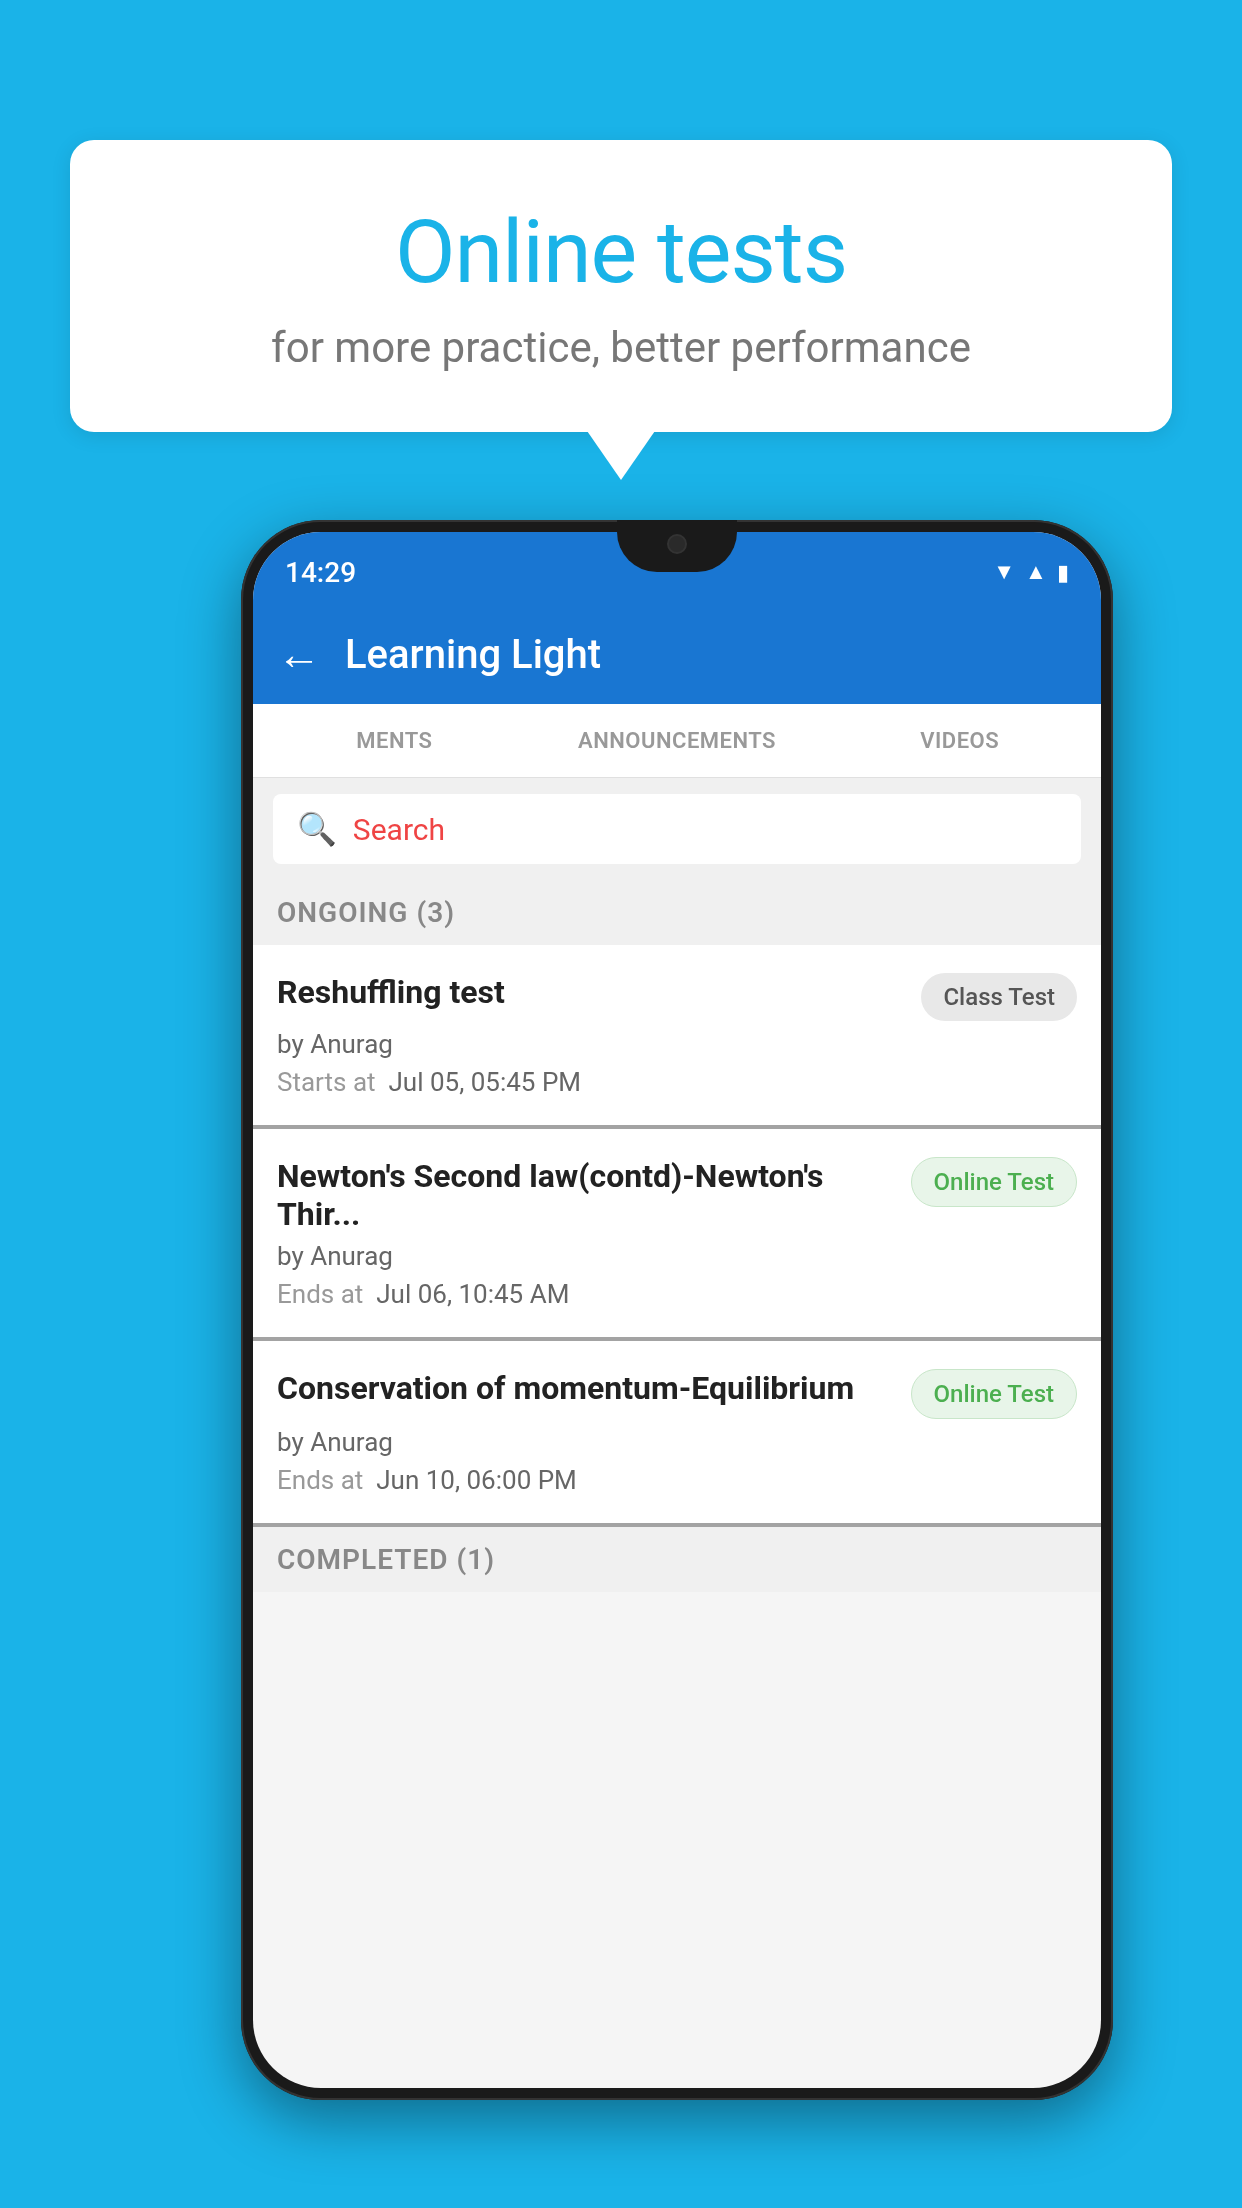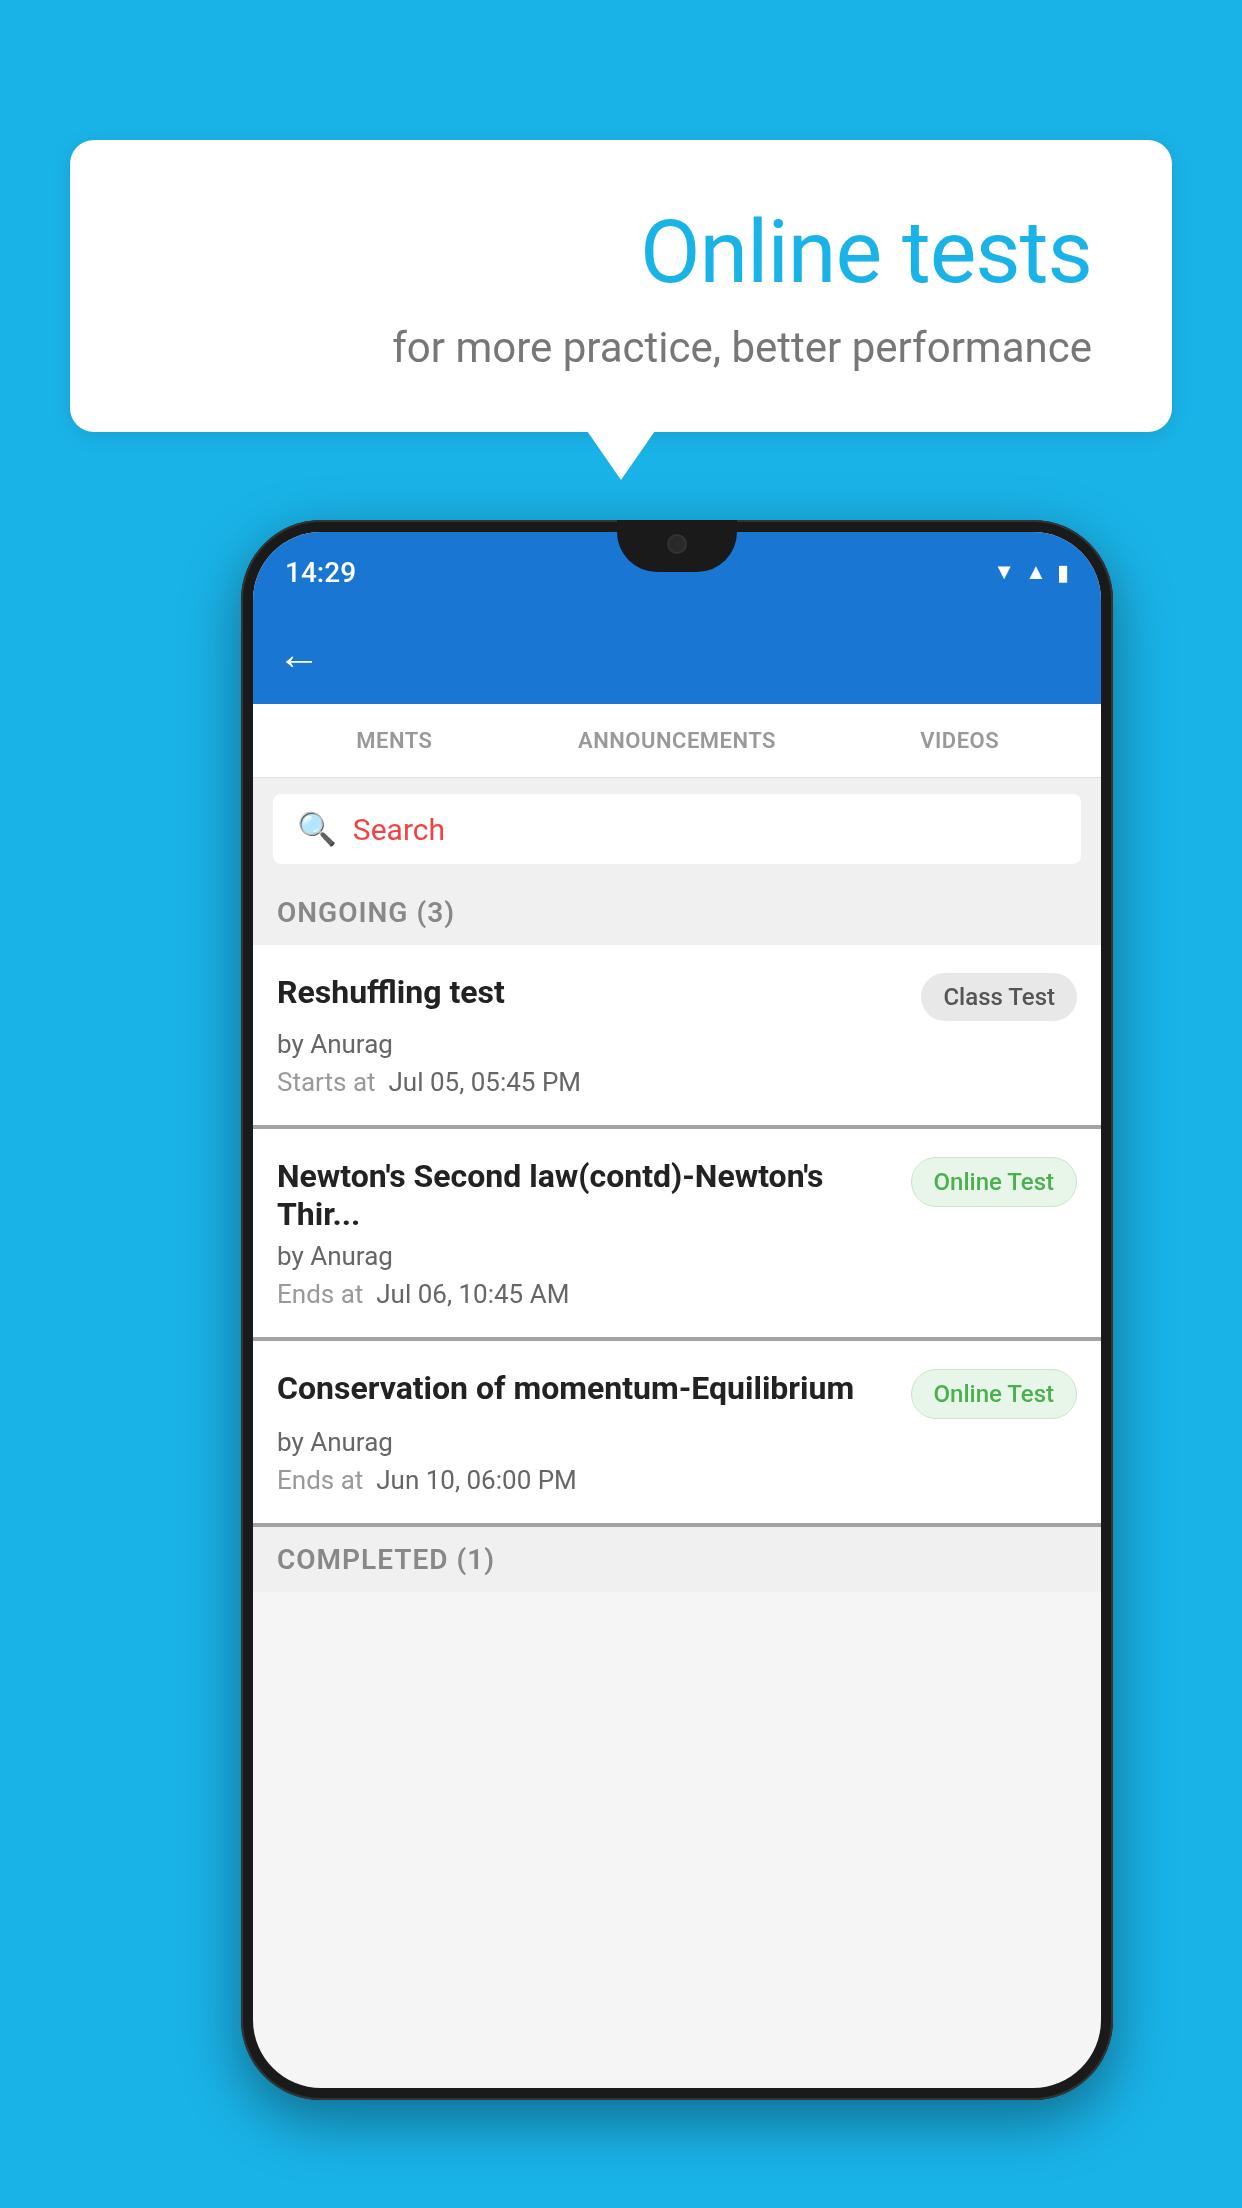--- a/index.html
+++ b/index.html
@@ -19,21 +19,21 @@
       position: absolute;
       top: 140px;
       left: 70px;
       right: 70px;
     }
 
     .speech-bubble {
       background: white;
       border-radius: 24px;
       padding: 60px 80px;
-      text-align: right;
+      text-align: center;
       position: relative;
       box-shadow: 0 4px 20px rgba(0,0,0,0.1);
     }
 
     .speech-bubble::after {
       content: '';
       position: absolute;
       bottom: -48px;
       left: 50%;
       transform: translateX(-50%);
@@ -348,20 +348,21 @@
         <span class="status-time">14:29</span>
         <div class="status-icons">
           <span class="status-icon">▼</span>
           <span class="status-icon">▲</span>
           <span class="status-icon">▮</span>
         </div>
       </div>
 
       <div class="app-bar">
         <span class="back-arrow">←</span>
+        <span class="app-title">Learning Light</span>
       </div>
 
       <div class="tabs-container">
         <div class="tab">
           <span>MENTS</span>
         </div>
         <div class="tab">
           <span>ANNOUNCEMENTS</span>
         </div>
         <div class="tab">

